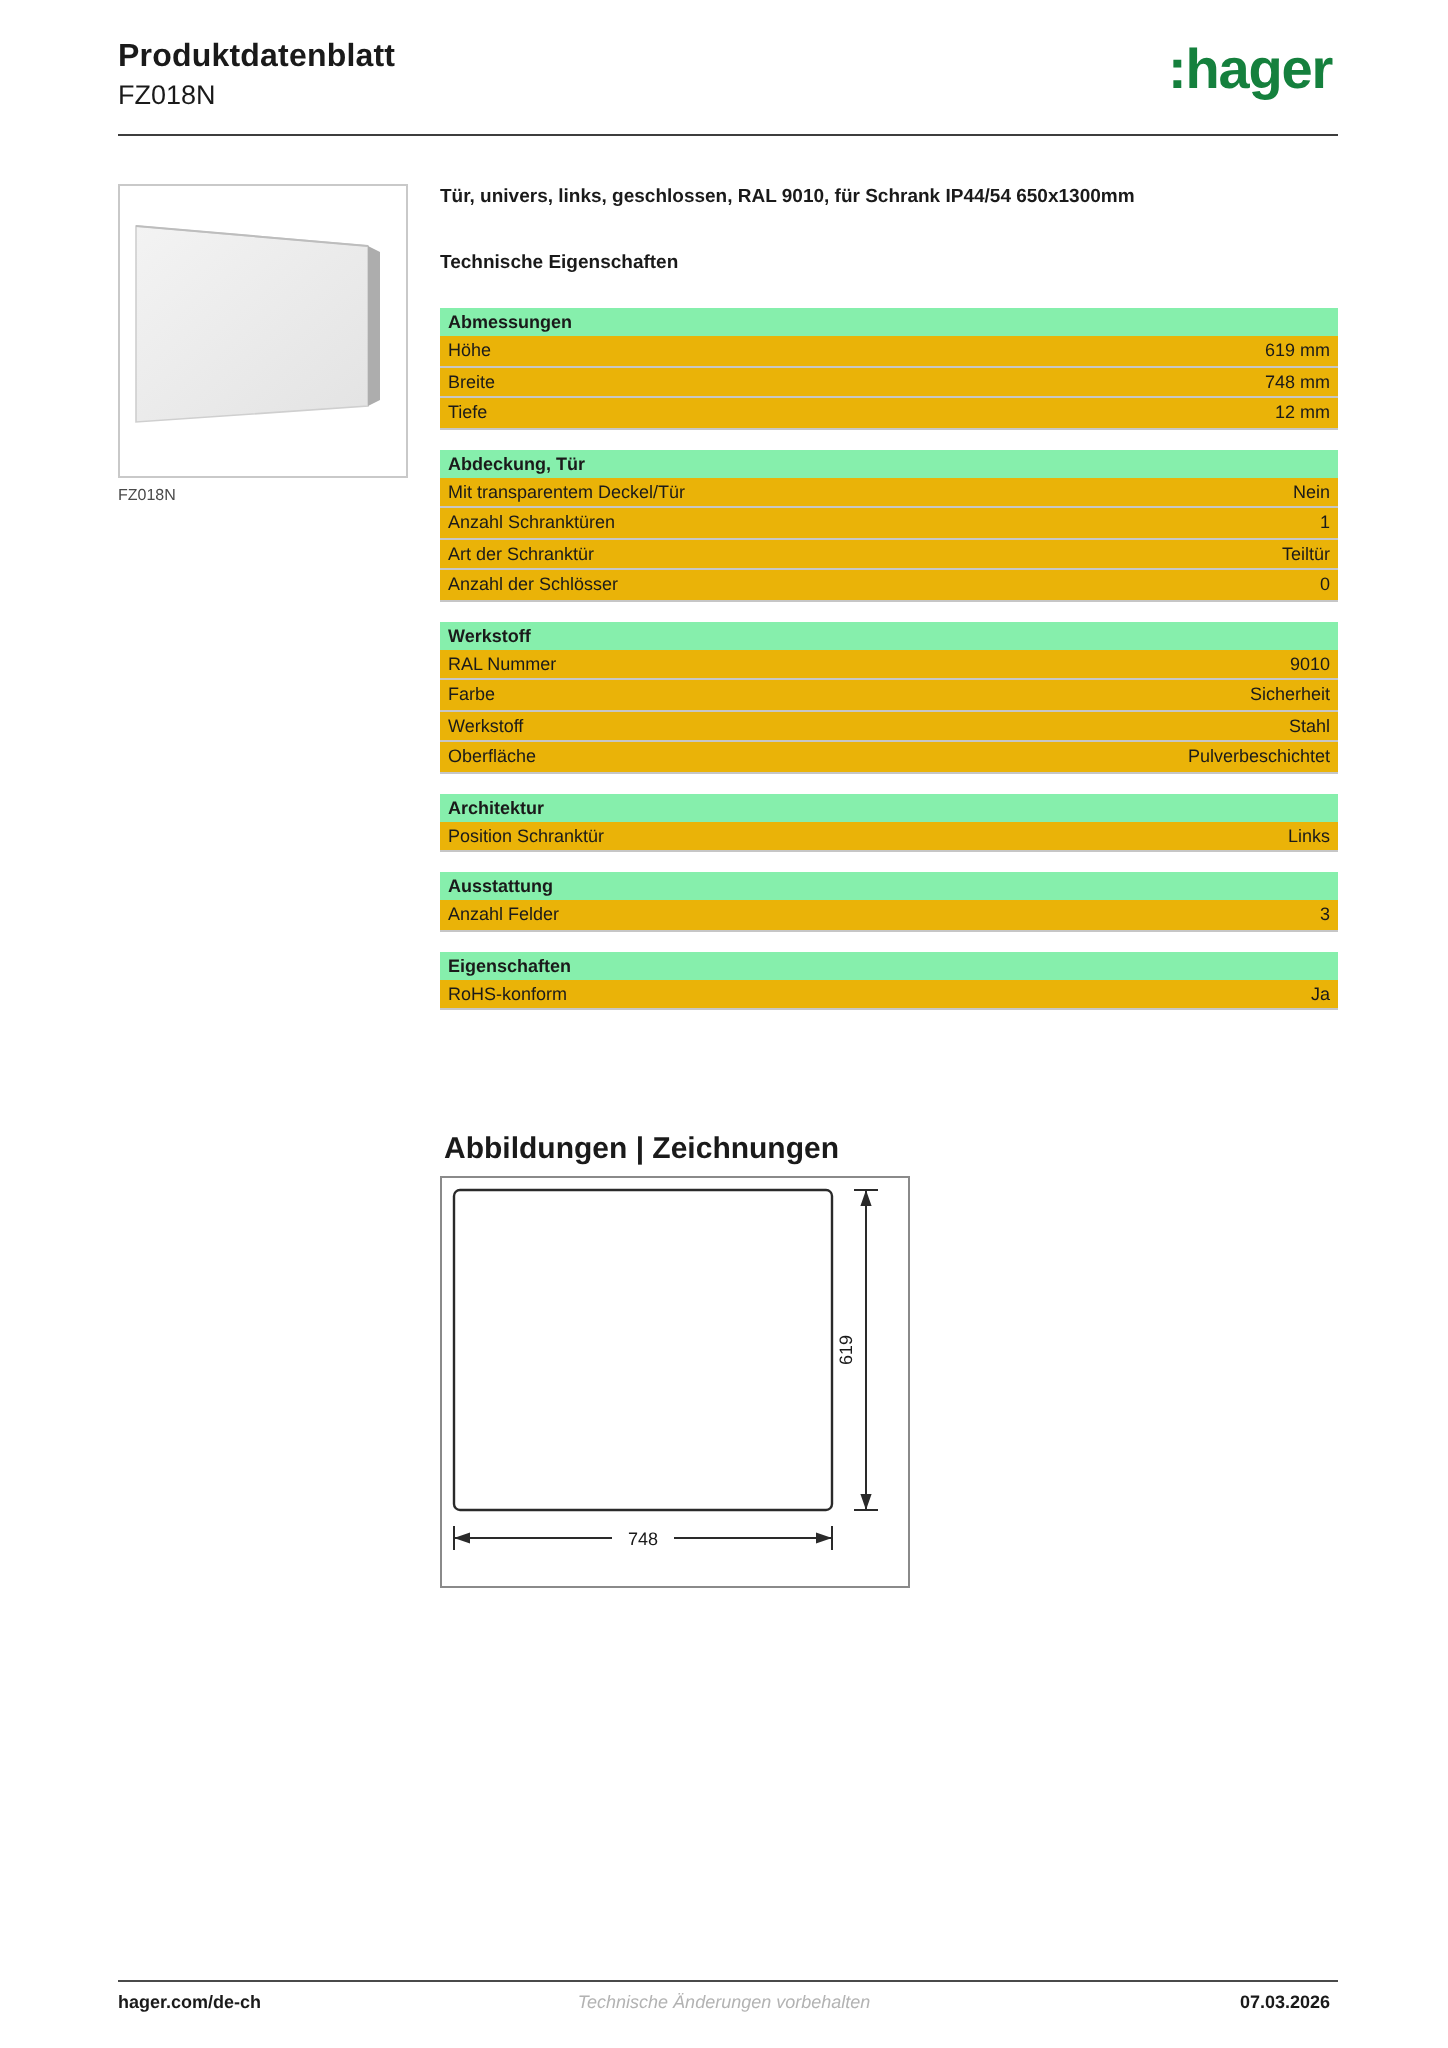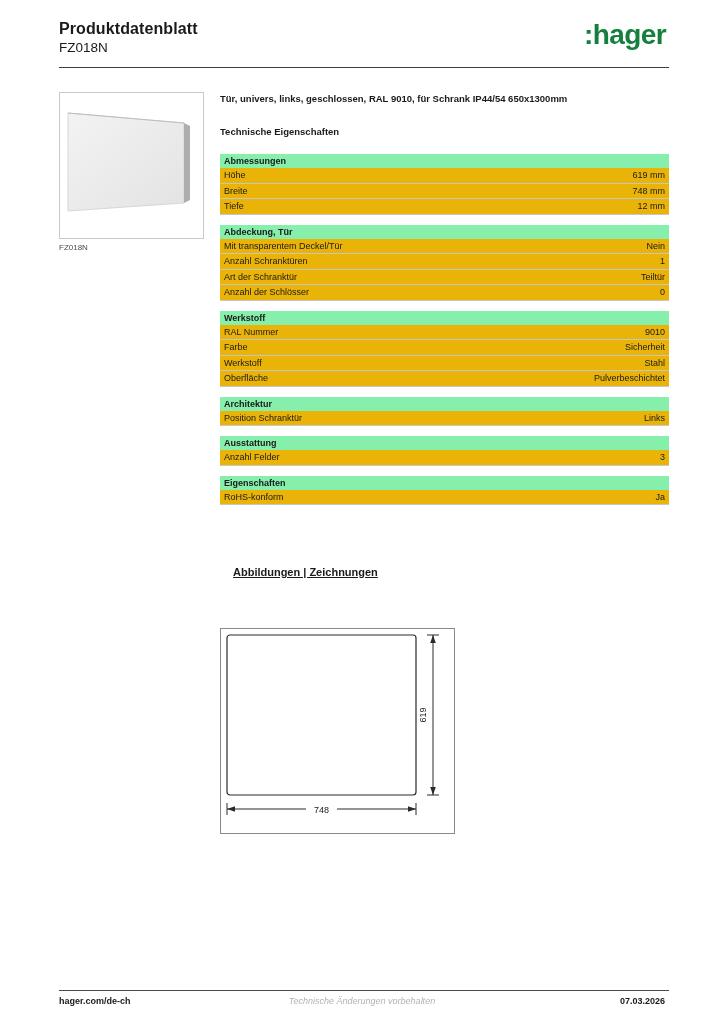--- a/index.html
+++ b/index.html
@@ -26,22 +26,22 @@
     height:14px; background:#86efac; font-size:9px; font-weight:bold;
     display:flex; align-items:center; padding:0 4px;
   }
   .spec-row {
     height:14.5px; display:flex; align-items:center; justify-content:space-between;
     font-size:9px; padding:0 4px; border-bottom:1px solid #c6c6c6; background:#eab308;
   }
   .spec-label { white-space:nowrap; }
   .spec-value { white-space:nowrap; text-align:right; }
 
-  .drawings-title { left:231px; top:566px; font-size:11px; font-weight:bold;text-decoration:underline; }
-  .drawing-box    { left:218px; top:588px; width:233px; height:204px; border:1px solid #8a8a8a; background:#fff;margin-top:40px; }
+  .drawings-title { left:220px; top:566px; font-size:15px; font-weight:bold; }
+  .drawing-box    { left:218px; top:588px; width:233px; height:204px; border:1px solid #8a8a8a; background:#fff; }
 
   .footer-rule  { left:57px; top:990px; width:610px; border-top:1px solid #4a4a4a; }
   .footer-left  { left:57px;  top:996px; font-size:9px; font-weight:bold; }
   .footer-center{ left:50%; transform:translateX(-50%); top:996px; font-size:9px; color:#b3b3b3;font-style:italic; }
   .footer-right { right:57px; top:996px; font-size:9px; font-weight:bold; }
 </style>
 </head>
 <body>
 
 <div class="page">

